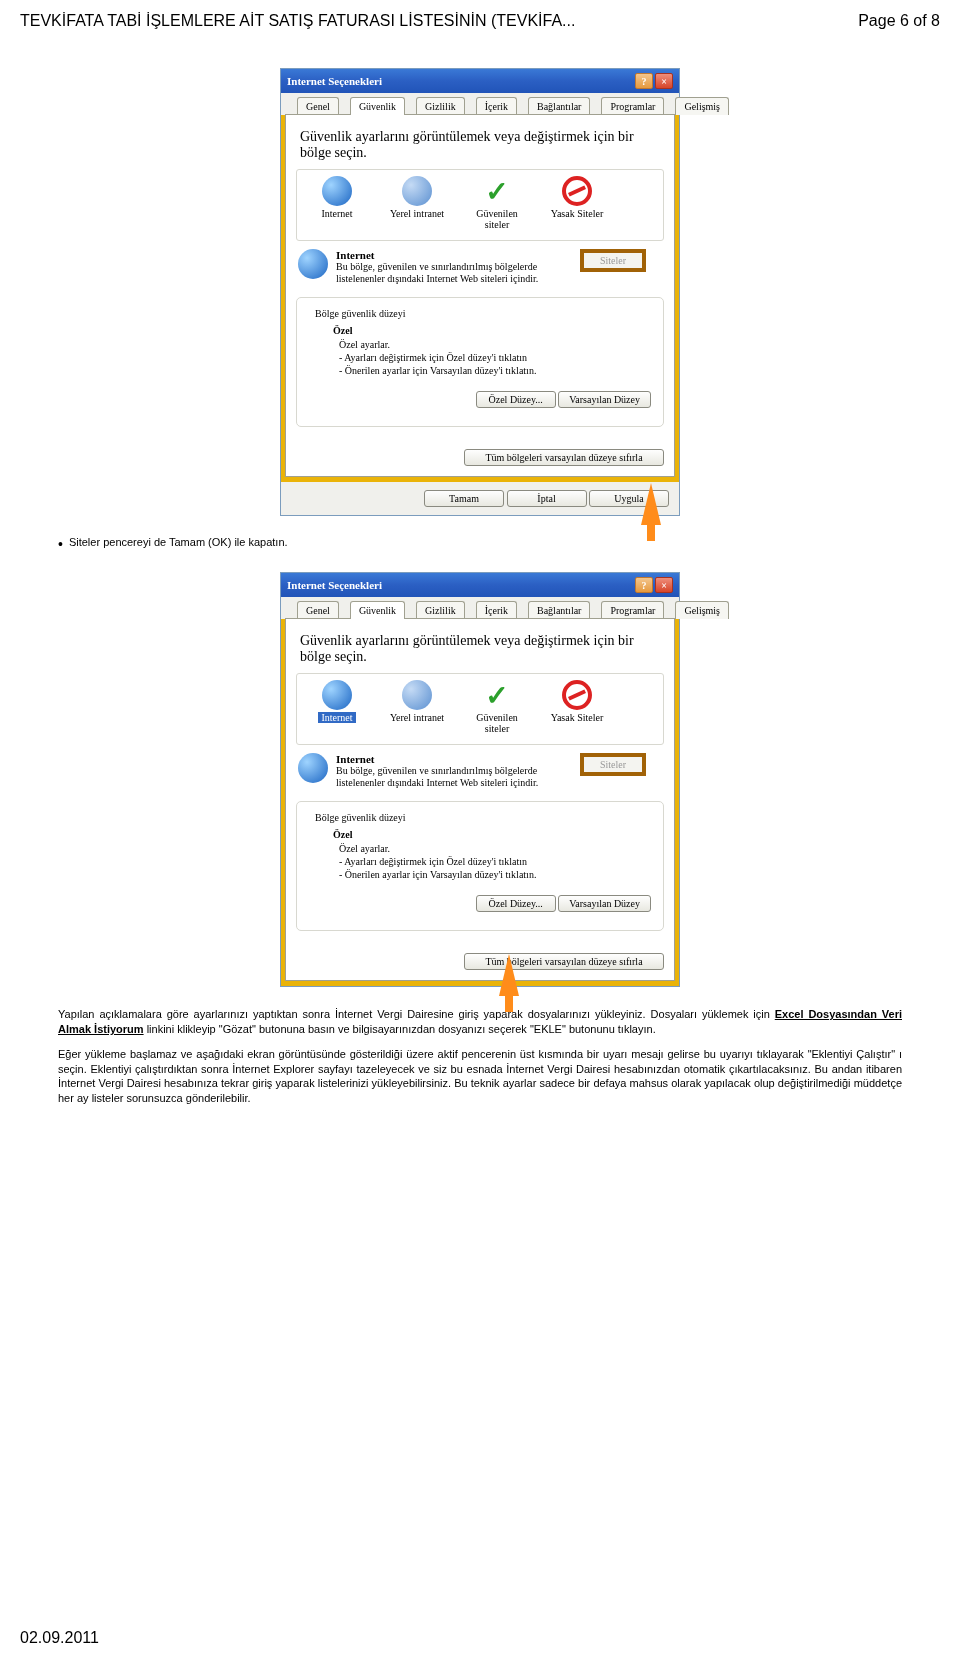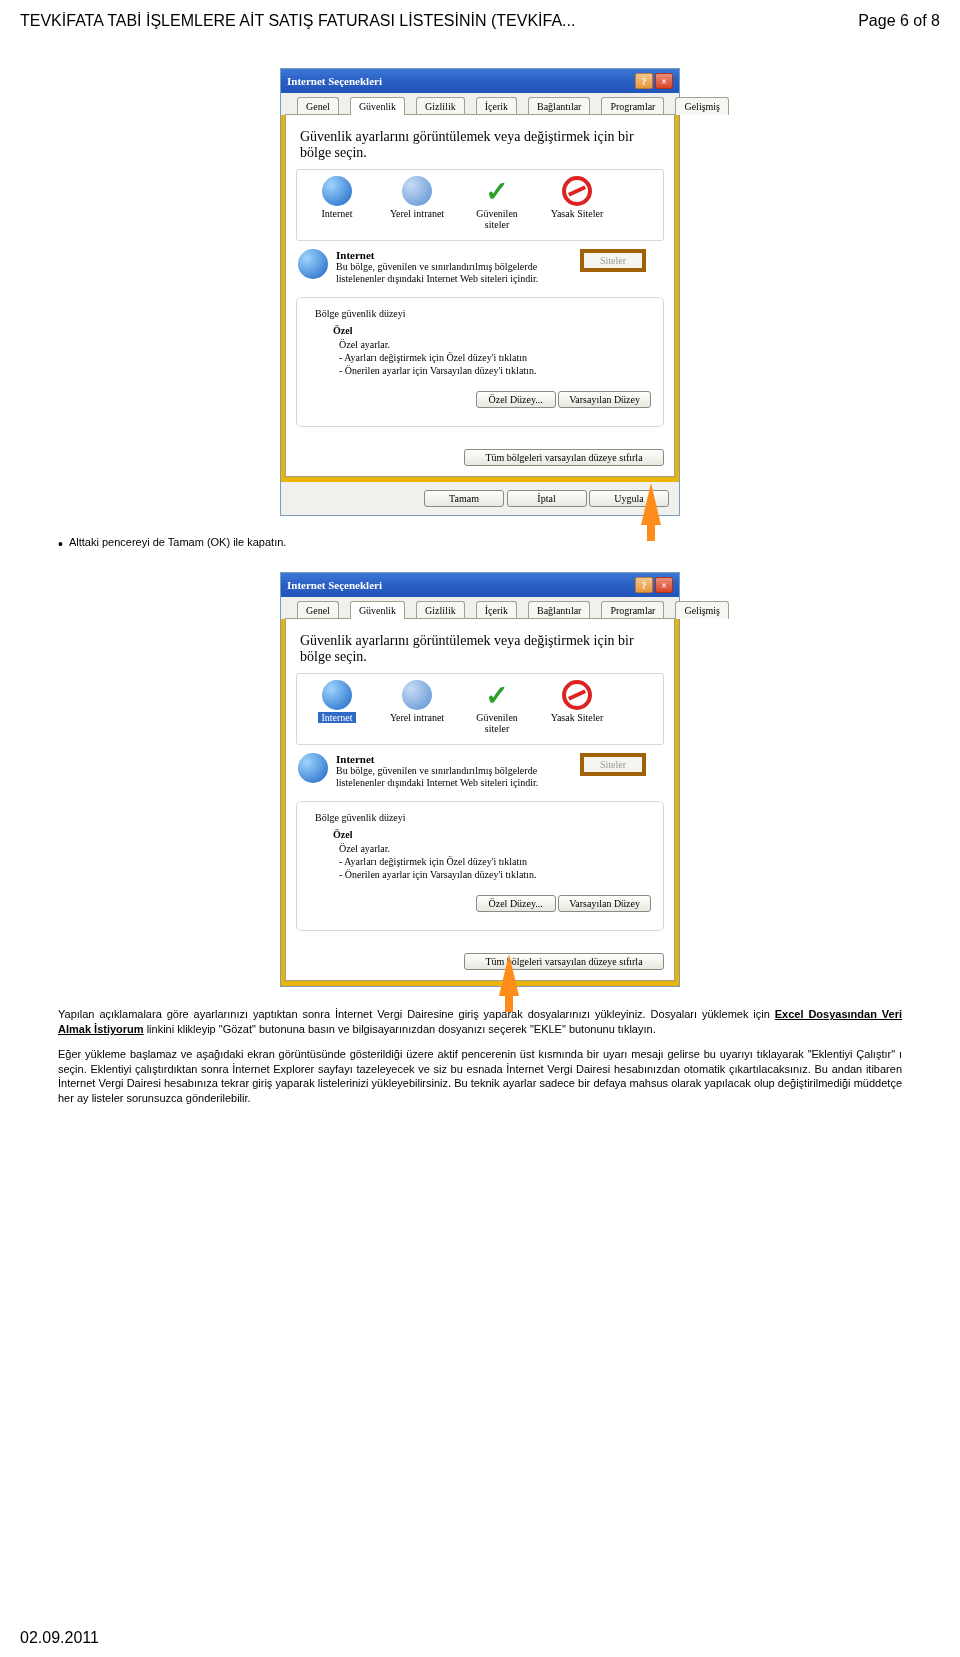--- a/index.html
+++ b/index.html
@@ -246,21 +246,21 @@
       <div class="bottom-btns">
         <span class="xp-btn">Tamam</span>
         <span class="xp-btn">İptal</span>
         <span class="xp-btn">Uygula</span>
       </div>
       <div class="arrow" style="right:18px; bottom:-10px;"></div>
     </div>
   </div>
 
   <div class="bullet-line">
-    <span>Alttaki pencereyi de Tamam (OK) ile kapatın.</span>
+    <span>Siteler pencereyi de Tamam (OK) ile kapatın.</span>
   </div>
 
   <div class="dialog-wrap">
     <div class="dialog">
       <div class="titlebar">
         <span>Internet Seçenekleri</span>
         <div class="titlebar-btns">
           <div class="tb-btn">?</div>
           <div class="tb-btn close">×</div>
         </div>

